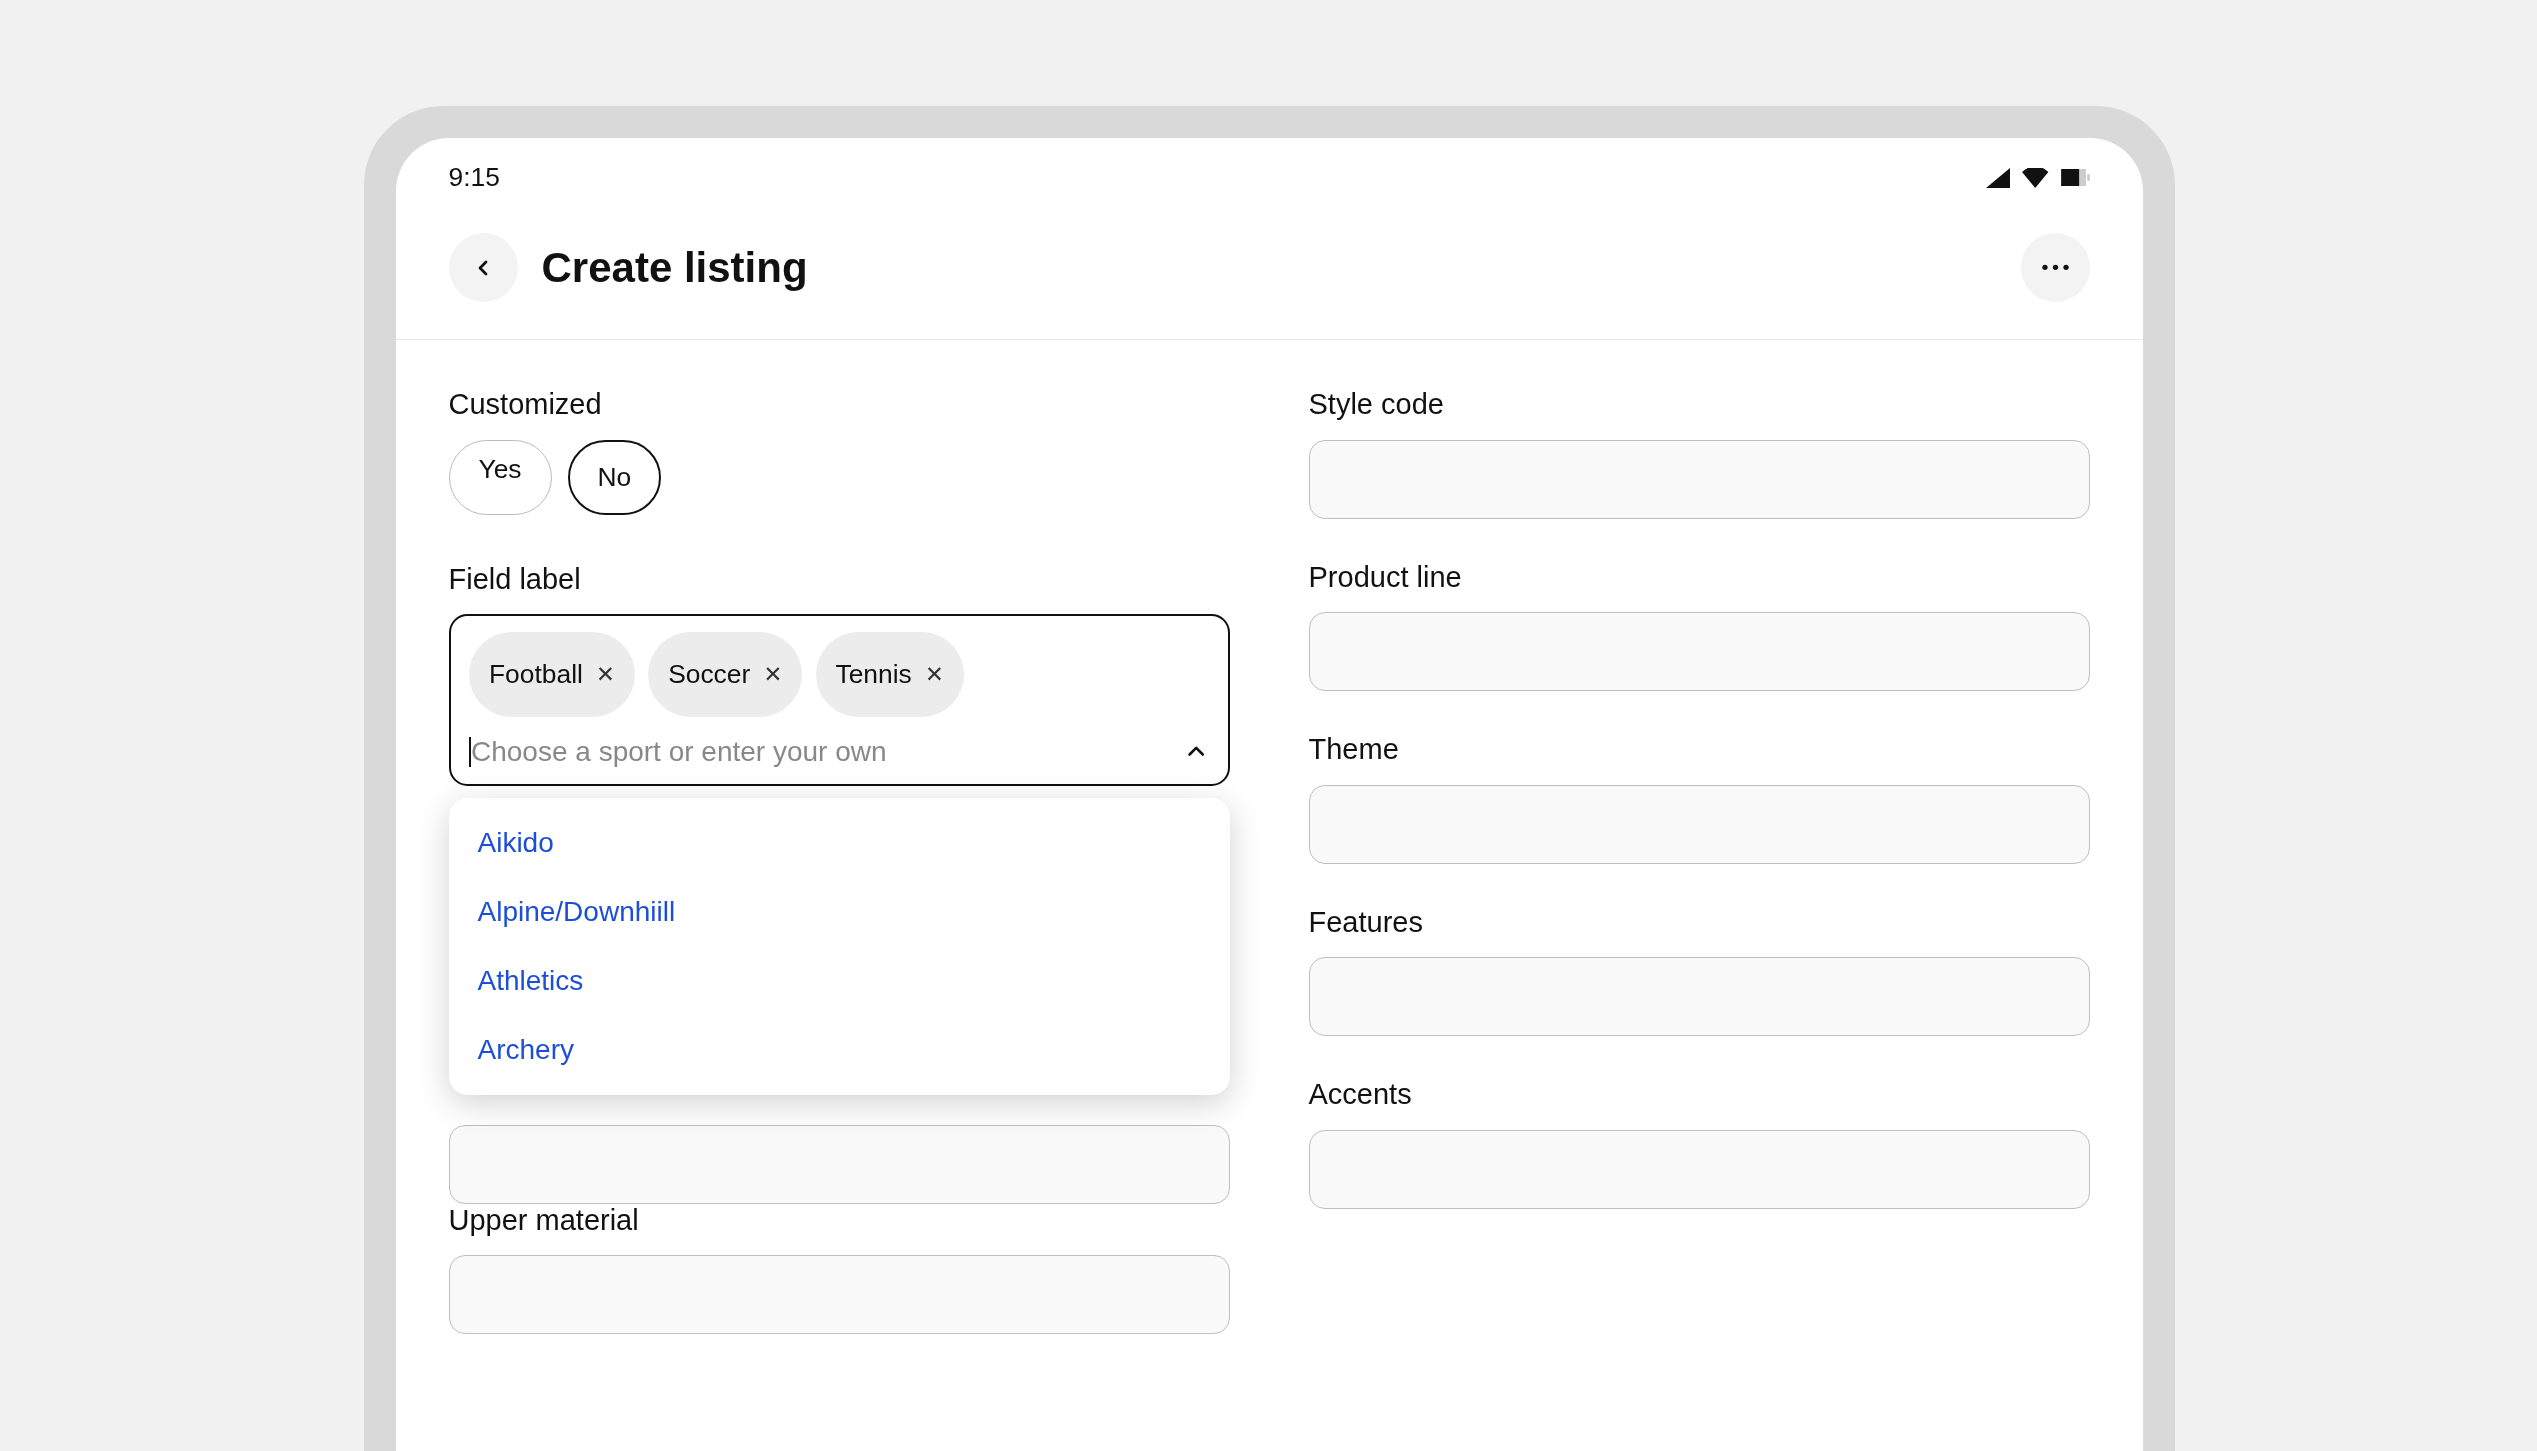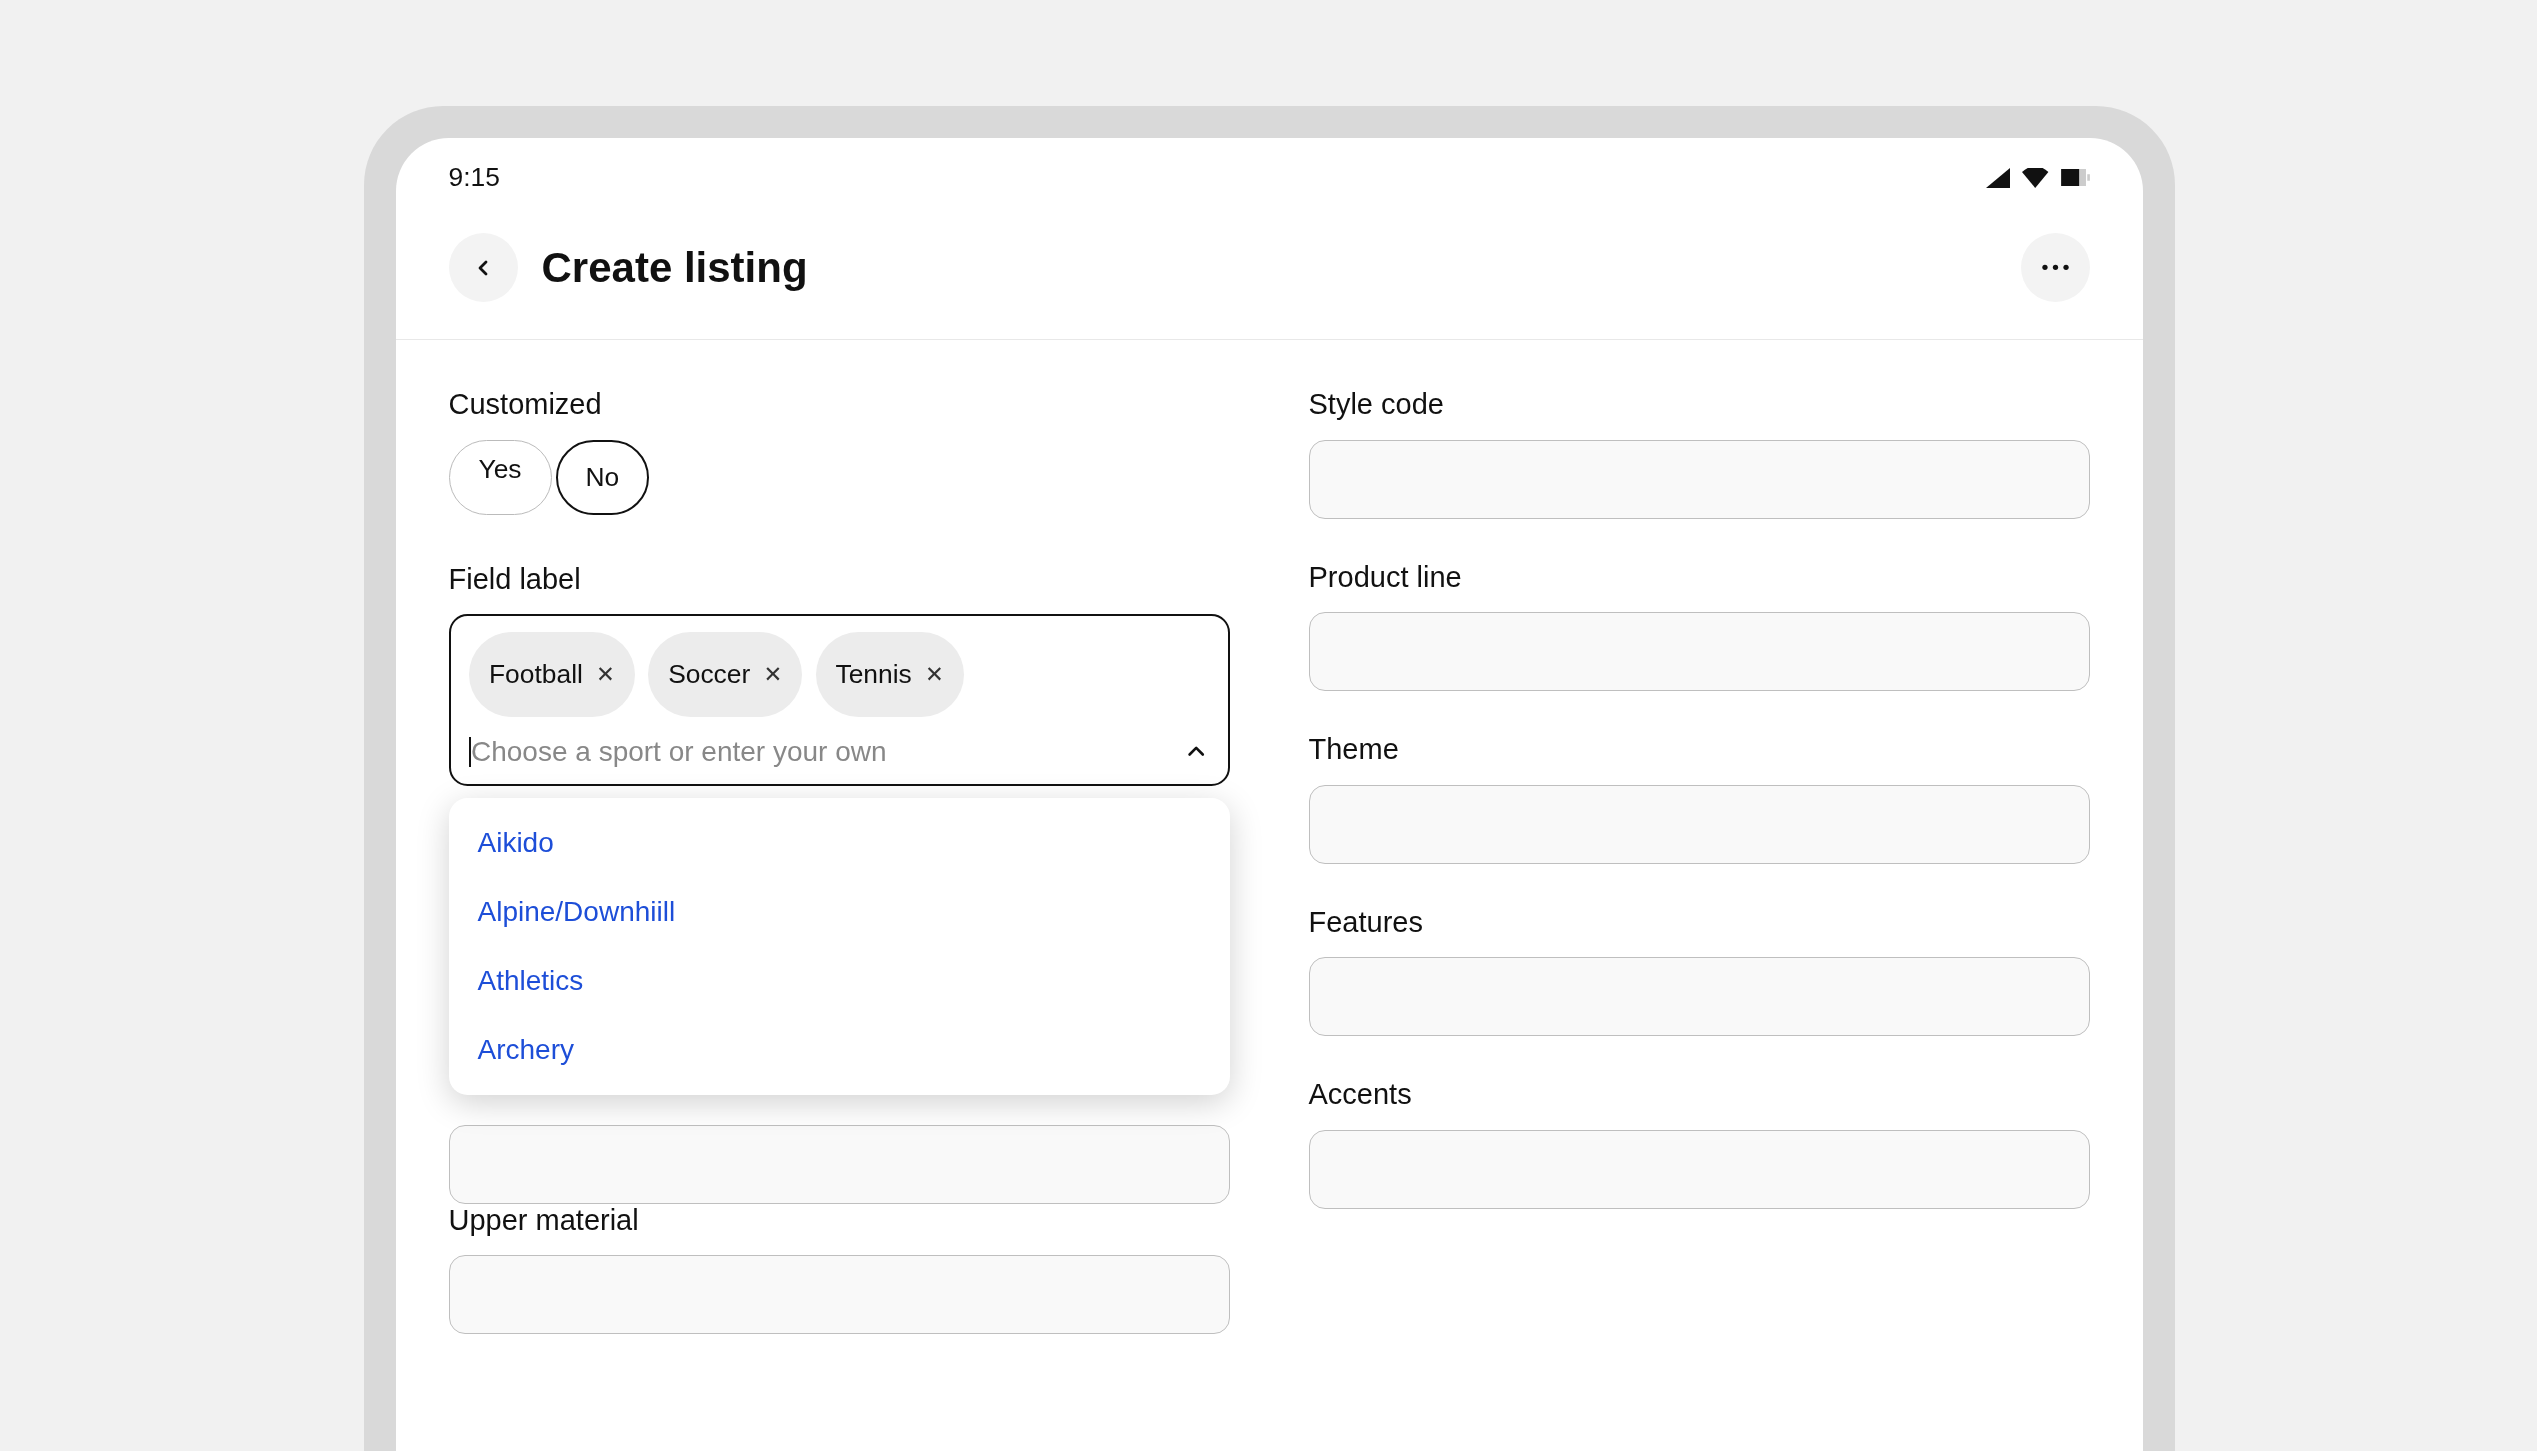--- a/index.html
+++ b/index.html
@@ -54,21 +54,21 @@
     cursor: pointer;
   }
   .page-title { font-size: 42px; font-weight: 700; color: #111; }
   .content {
     display: flex;
     padding: 48px 53px 0 53px;
     gap: 79px;
   }
   .col { flex: 1; display: flex; flex-direction: column; }
   .label { font-size: 29px; color: #111; margin-bottom: 18.5px; }
-  .pill-row { display: flex; gap: 4px; margin-bottom: 48px; }
+  .pill-row { display: flex; gap: 16px; margin-bottom: 48px; }
   .pill {
     padding: 13.2px 29px;
     border-radius: 66px;
     border: 1.3px solid #bbb;
     font-size: 26.4px;
     background: #fff;
     cursor: pointer;
     color: #111;
   }
   .pill.selected { border: 2.6px solid #111; padding: 20px 28px; }

